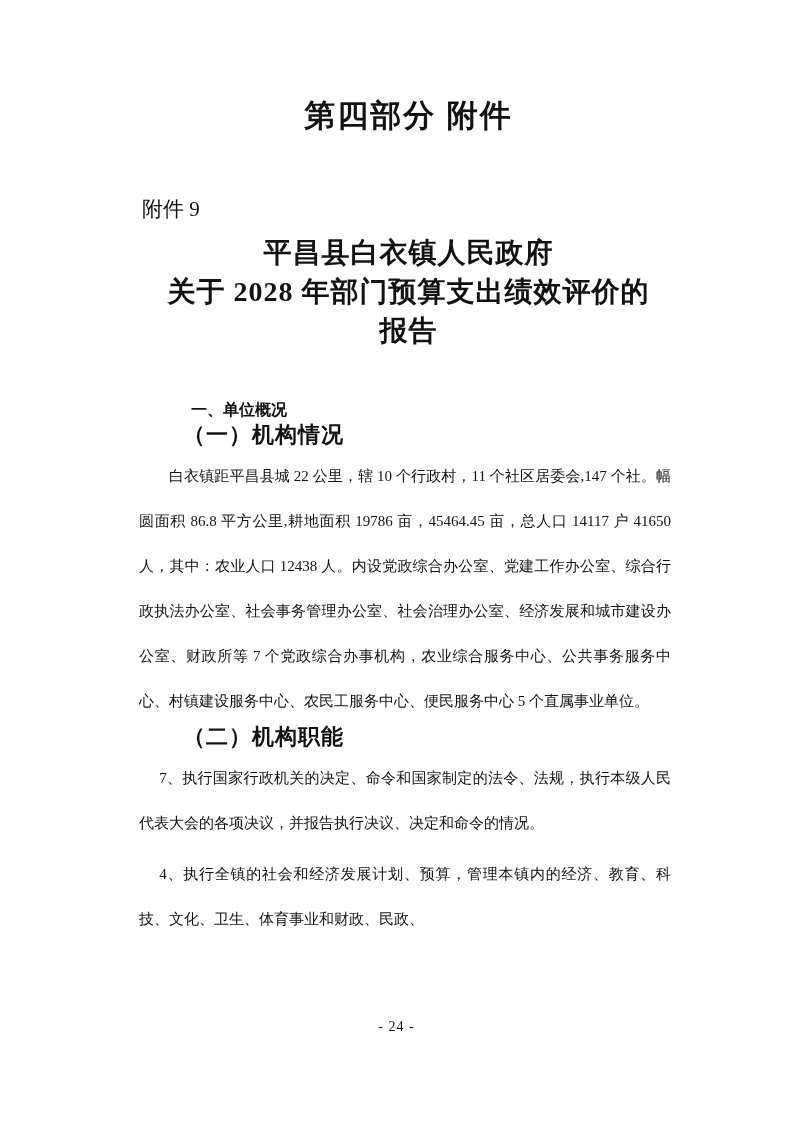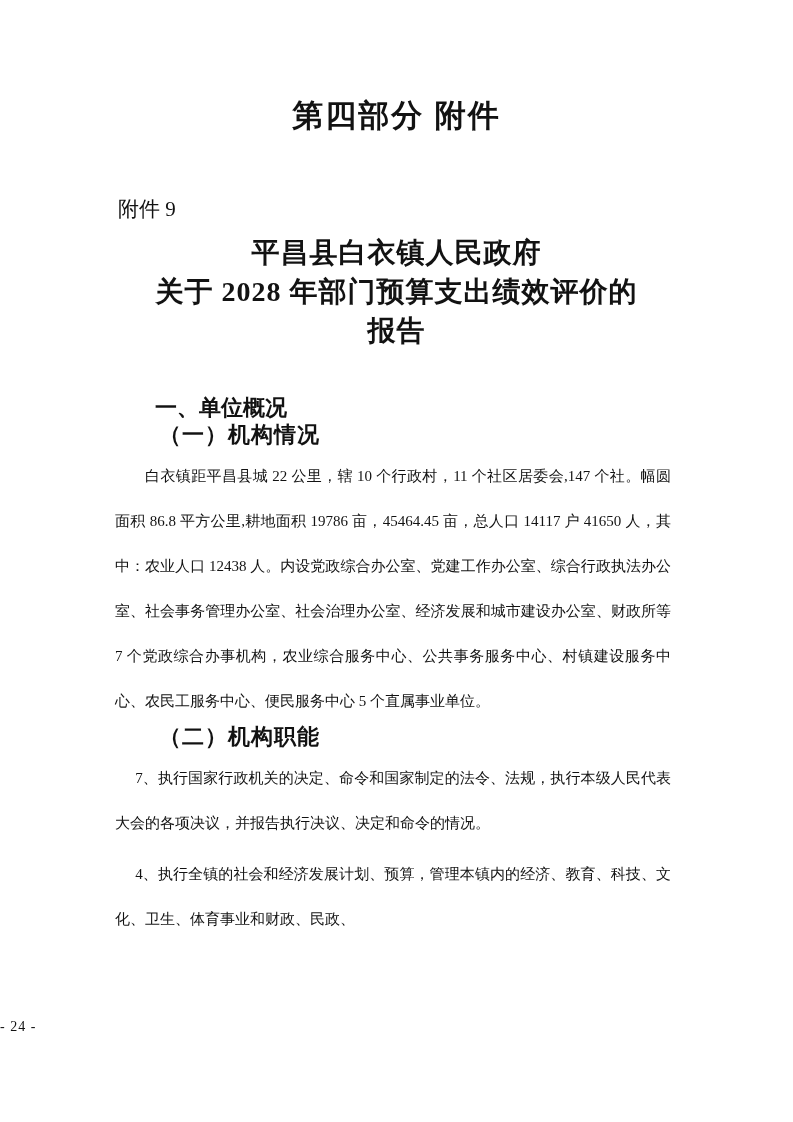--- a/index.html
+++ b/index.html
@@ -6,20 +6,21 @@
   html, body { margin: 0; padding: 0; background: #e8e8e8; }
   .page {
     position: relative;
     width: 793px;
     height: 1122px;
     margin: 0 auto;
     background: #ffffff;
     color: #121212;
     font-family: "Liberation Serif", "DejaVu Serif", serif;
     overflow: hidden;
+    padding-left: 24px;
   }
   .part-heading {
     padding-top: 96px;
     text-align: center;
     font-family: "Liberation Sans", "DejaVu Sans", sans-serif;
     font-weight: 700;
     font-size: 31px;
     line-height: 40px;
     letter-spacing: 2px;
   }
@@ -33,24 +34,24 @@
     text-align: center;
     font-weight: 700;
     font-size: 28px;
     line-height: 39px;
     letter-spacing: 1px;
   }
   .content {
     margin: 0 114px 0 115px;
   }
   .sec-heading {
-    margin: 47px 0 0 40px;
-    font-family: Liberation Mono, monospace;
+    margin: 47px 0 0 52px;
+    font-family: Liberation Sans, sans-serif;
     font-weight: 700;
-    font-size: 22px;
+    font-size: 16px;
     line-height: 25px;
   }
   .sub-heading {
     margin: 0 0 0 44px;
     font-weight: 700;
     font-size: 22px;
     line-height: 26px;
     letter-spacing: 1px;
   }
   .para {
@@ -60,21 +61,21 @@
     text-align: justify;
     text-justify: inter-character;
     text-indent: 2em;
   }
   .para.numbered { text-indent: 1.35em; }
   .page-number {
     position: absolute;
     left: 0;
     right: 0;
     top: 1019px;
-    text-align: left;
+    text-align: center;
     font-size: 14px;
     letter-spacing: 1px;
   }
 </style>
 </head>
 <body>
 
 <div class="page">
 
   <div class="part-heading">第四部分 附件</div>

